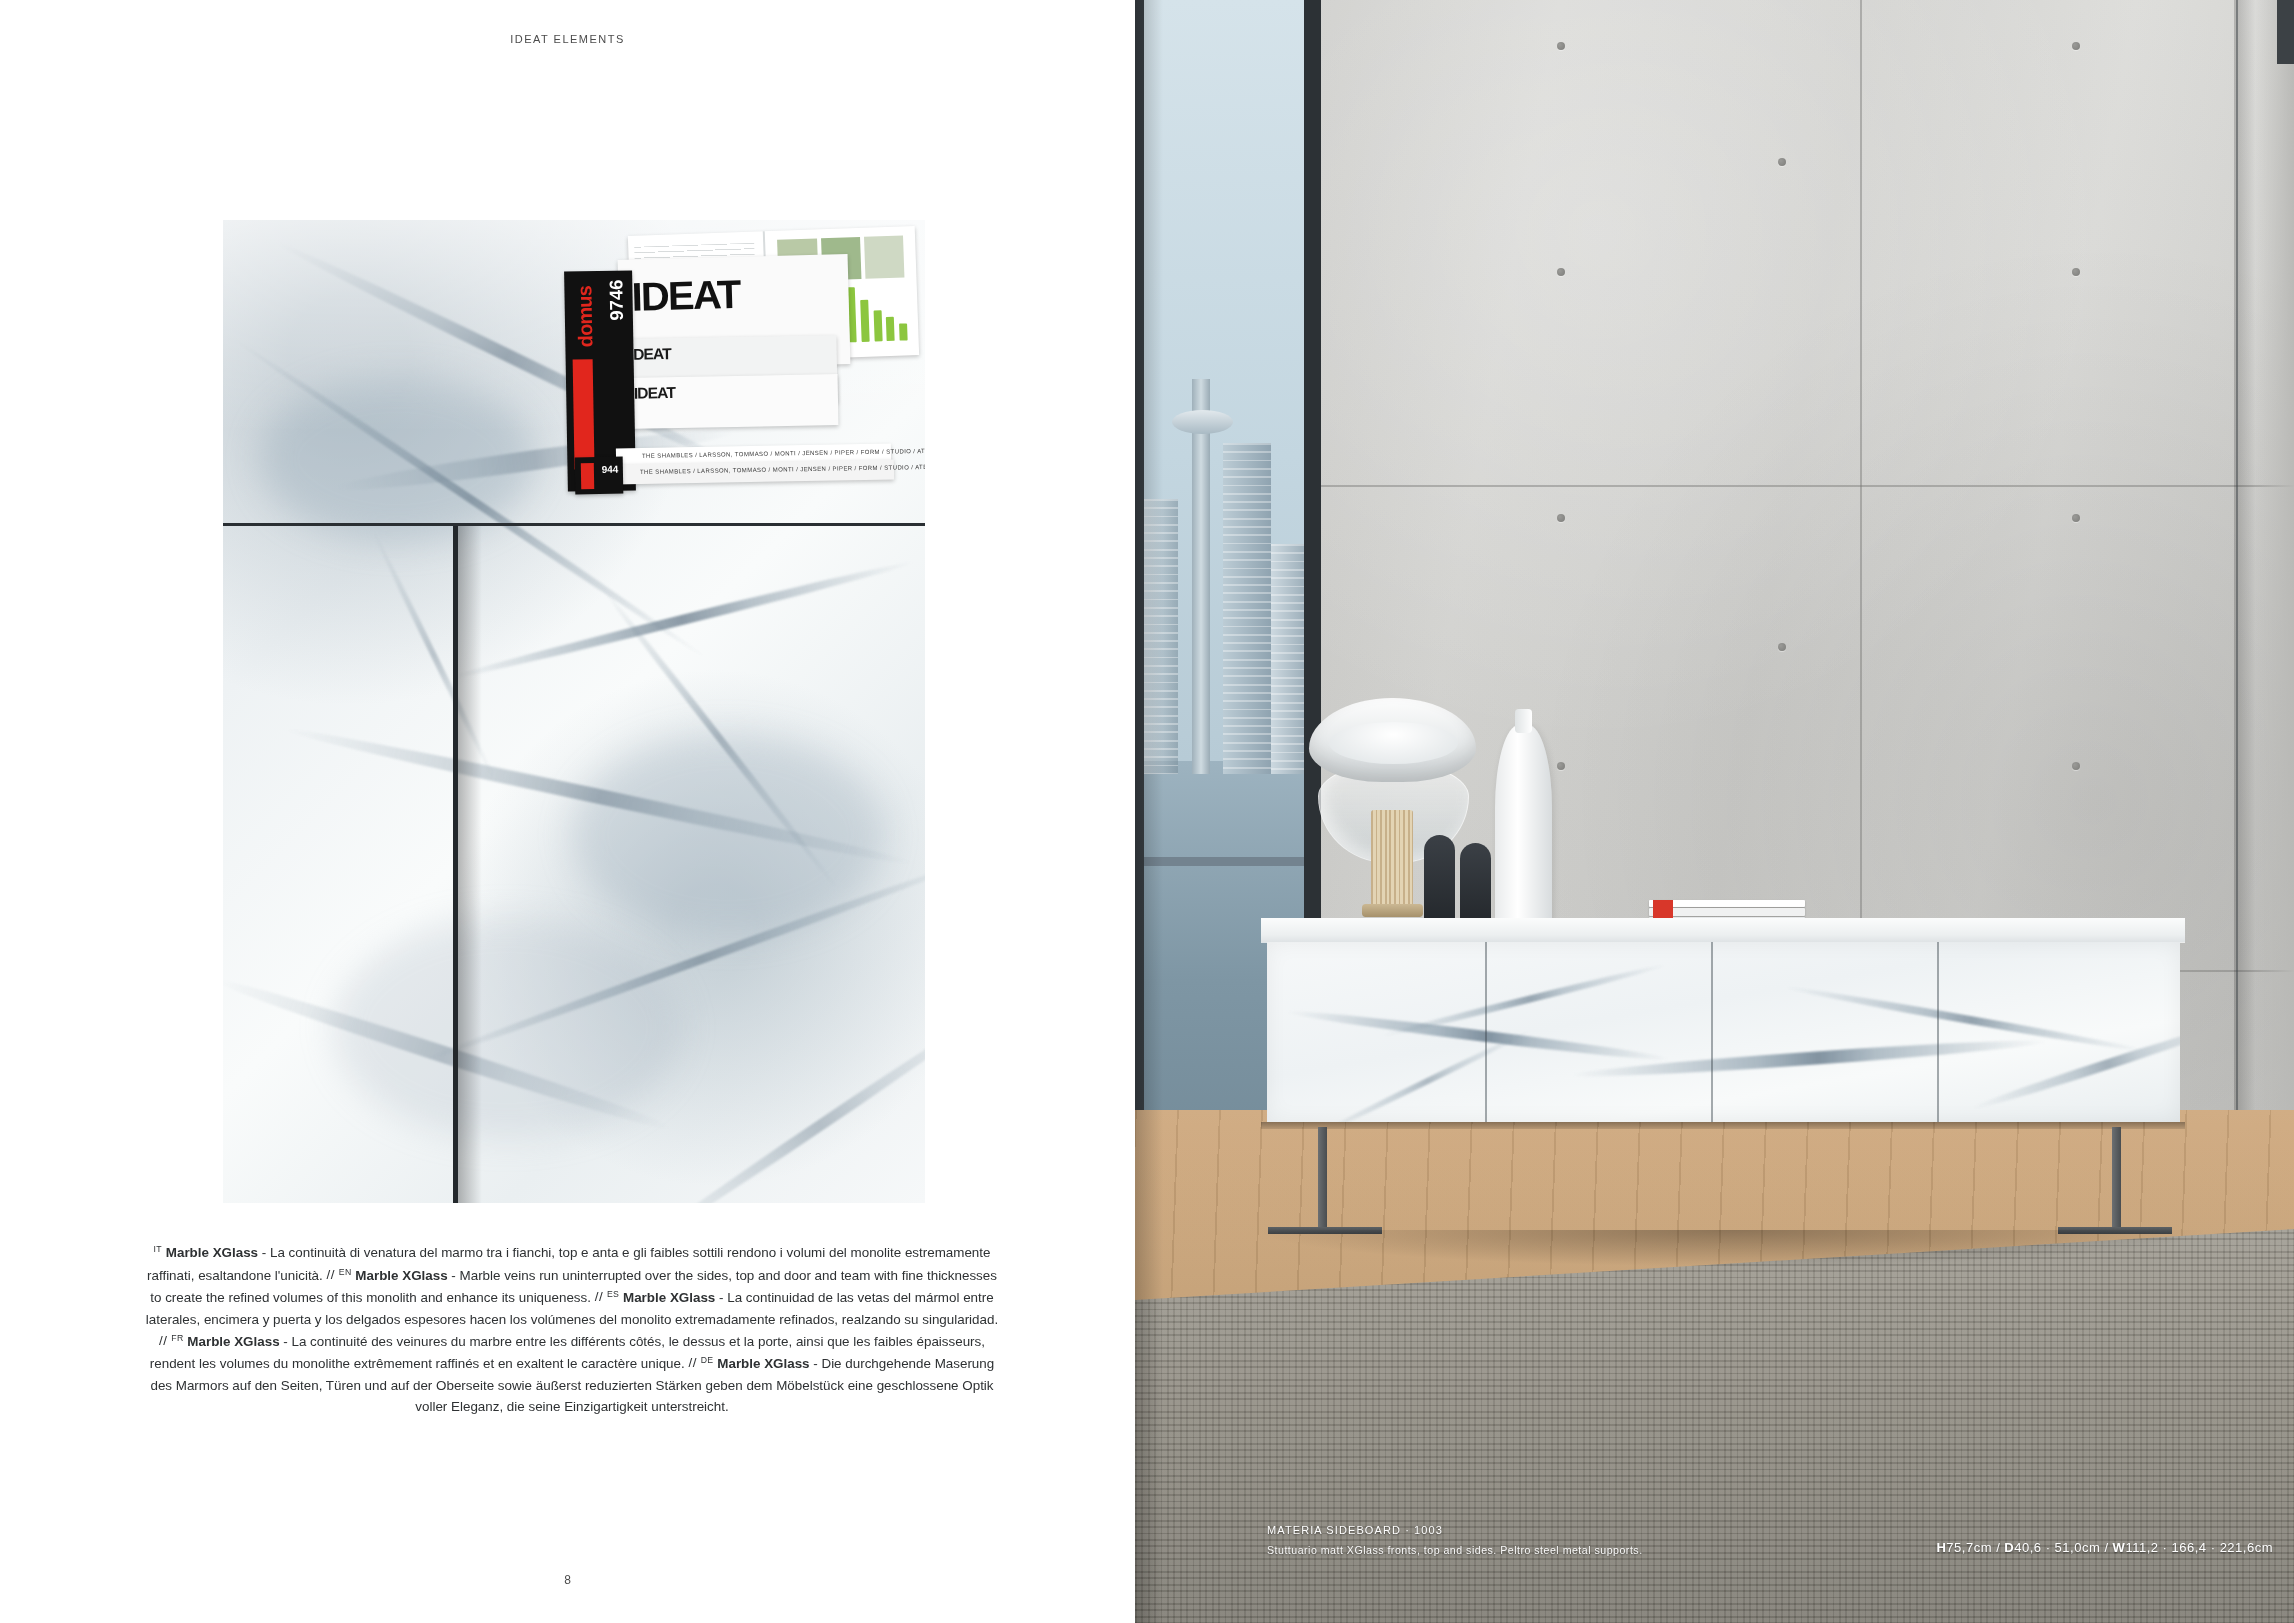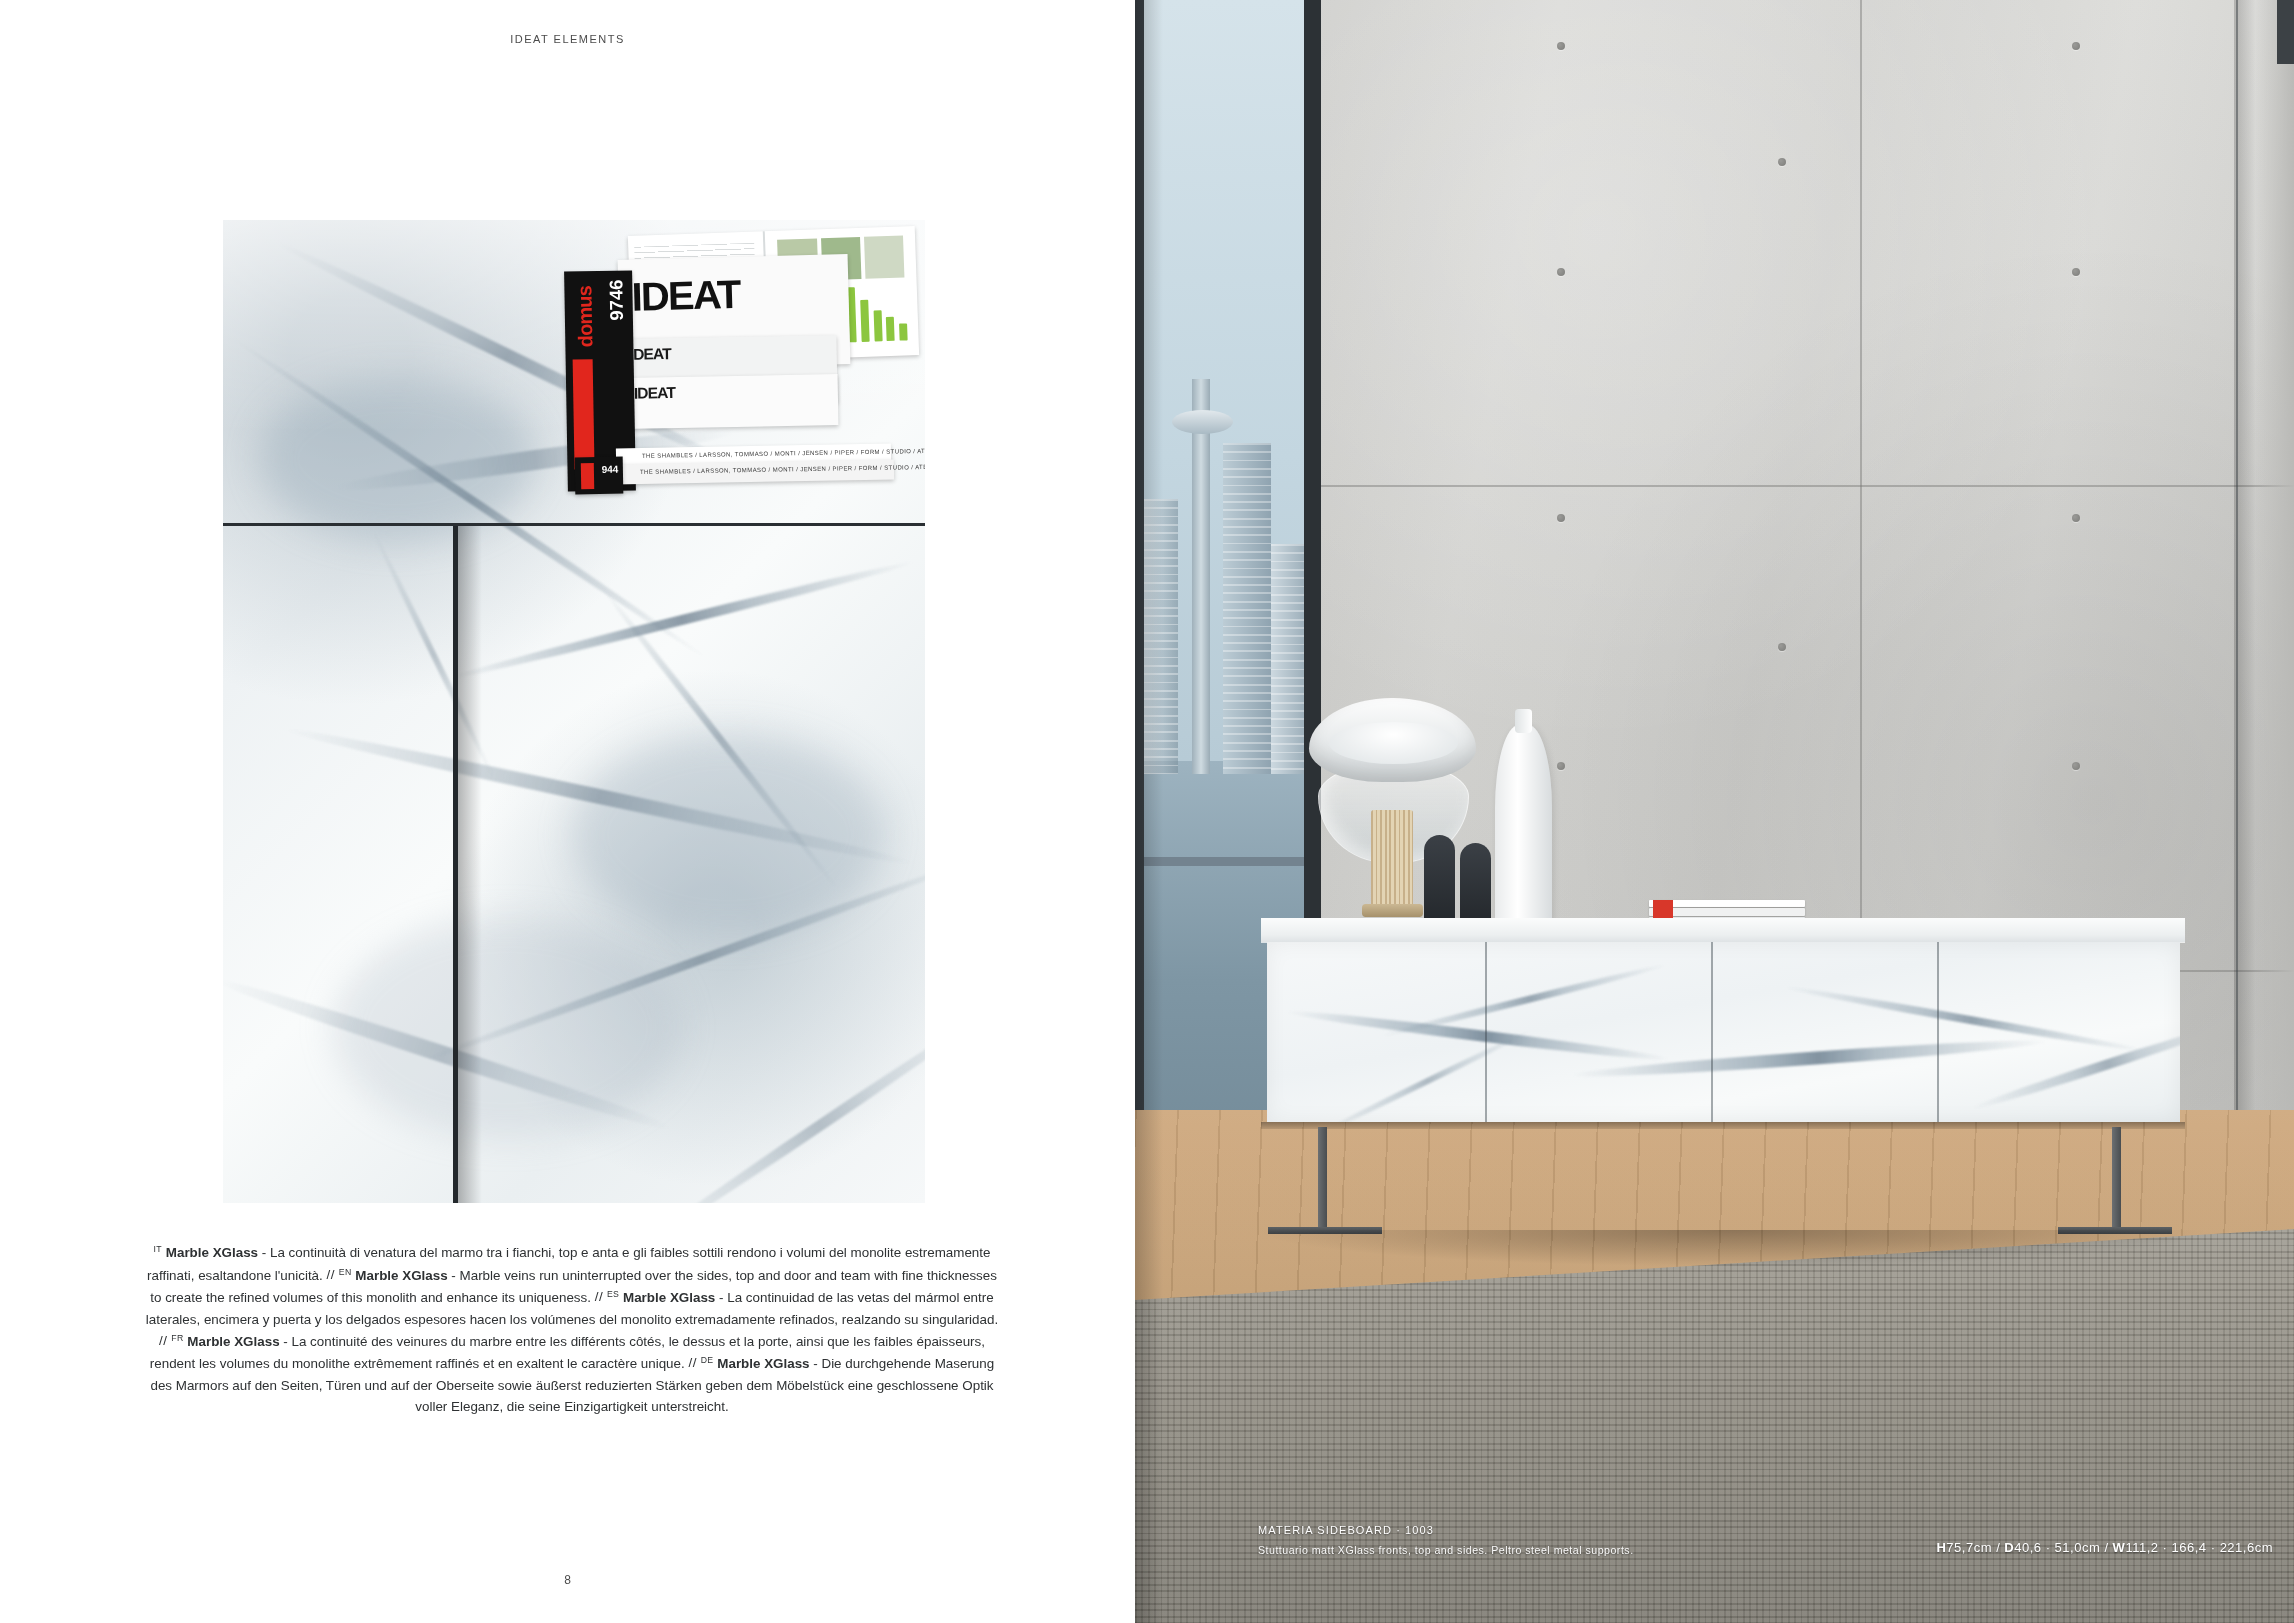--- a/index.html
+++ b/index.html
@@ -451,21 +451,21 @@
   .right-edge-dark {
     position: absolute; right: 0; top: 0; width: 18.4px; height: 64px; background:#3c4145;
   }
   .right-edge-line {
     position: absolute; right: 57px; top: 0; width: 1.8px; bottom: 395px; background: rgba(60,65,70,0.5);
   }
 
   
   .photo-caption {
     position: absolute;
-    left: 123px;
+    left: 132px;
     bottom: 66px;
     right: 22px;
     color: #ffffff;
     font-size: 11px;
     line-height: 1.55;
     letter-spacing: 0.5px;
     text-shadow: 0 0.9px 1.8px rgba(0,0,0,0.45);
   }
   .pc-row { display: flex; align-items: flex-end; justify-content: space-between; gap: 22px; }
   .pc-left { max-width: 698px; }

